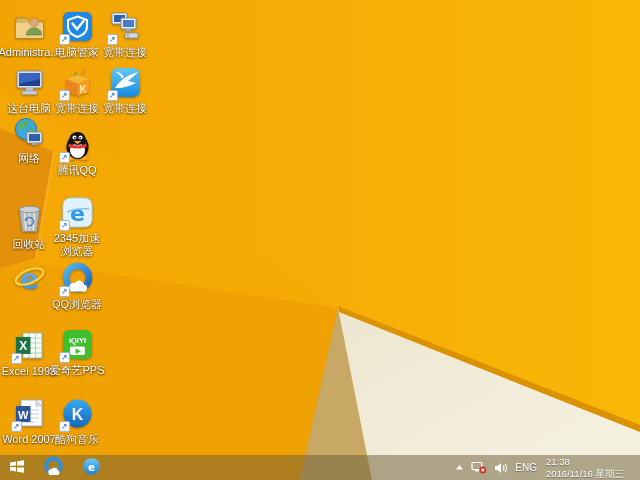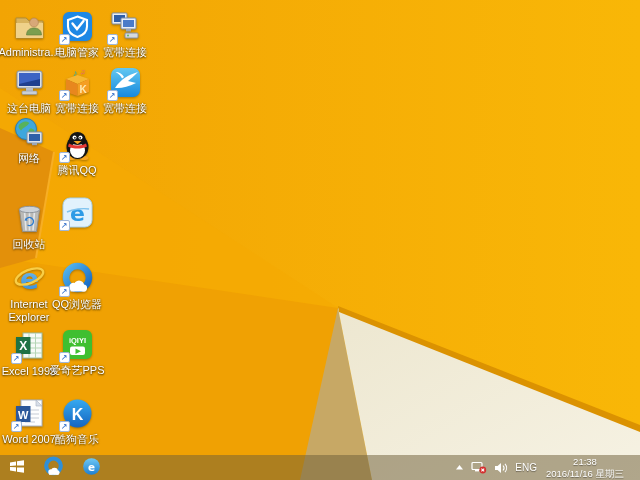--- a/index.html
+++ b/index.html
@@ -18,21 +18,21 @@
   .nowrap{white-space:nowrap;overflow:hidden;max-width:62px;}
   
   .taskbar{position:absolute;left:0;right:0;bottom:0;height:25px;
            background:rgba(112,96,58,.52);display:flex;align-items:center;z-index:5;}
   .tbtn{width:38px;height:25px;display:flex;align-items:center;justify-content:center;
         background:transparent;border:none;padding:0;cursor:pointer;}
   .tbtn.start{width:34px;}
   .tray{margin-left:auto;display:flex;align-items:center;gap:7px;padding-right:16px;color:#fff;}
   .tray-ico{display:flex;align-items:center;justify-content:center;}
   .tray-text{font-size:10px;color:#fff;text-shadow:0 1px 1px rgba(0,0,0,.4);}
-  .clock{display:flex;flex-direction:column;align-items:center;line-height:11.5px;font-size:9.5px;
+  .clock{display:flex;flex-direction:column;align-items:flex-start;line-height:11.5px;font-size:9.5px;
          color:#fff;text-shadow:0 1px 1px rgba(0,0,0,.4);padding-left:2px;}
 </style>
 </head>
 <body>
 
 <svg class="wall" viewBox="0 0 640 480" preserveAspectRatio="none">
   <defs>
     <linearGradient id="bg" x1="0" y1="0" x2="1" y2="0">
       <stop offset="0" stop-color="#F2A404"></stop>
         <stop offset="1" stop-color="#F9B707"></stop>
@@ -187,36 +187,36 @@
 
 <div class="dicon" style="left:49px;top:196px">
   <div class="ic">
     <svg viewBox="0 0 33 33">
       <rect x="2" y="2" width="29" height="29" rx="7" fill="#E2F2FC" stroke="#A8D4F0"></rect>
       <text x="16.5" y="24.5" text-anchor="middle" font-size="22" font-weight="bold" fill="#2E9BE6" font-family="DejaVu Sans, sans-serif">e</text>
       <path d="M6 16 C12 13 22 12 28 13" stroke="#7FC3EE" stroke-width="1.4" fill="none"></path>
     </svg>
     <span class="sc">↗</span>
   </div>
+  <div class="lbl">2345加速浏览器</div>
 </div>
 
 <div class="dicon" style="left:1px;top:262px">
   <div class="ic">
     <svg viewBox="0 0 33 33">
       <defs>
           <linearGradient id="ieg" x1="0" y1="0" x2="0" y2="1">
         <stop offset="0" stop-color="#7CC4EF"></stop>
             <stop offset="1" stop-color="#2E86D5"></stop>
           </linearGradient>
         </defs>
       <text x="16.5" y="27" text-anchor="middle" font-size="28" font-weight="bold" fill="url(#ieg)" font-family="DejaVu Sans, sans-serif">e</text>
       <ellipse cx="16.5" cy="14.5" rx="14.5" ry="6.5" fill="none" stroke="#F8CE46" stroke-width="2.4" transform="rotate(-22 16.5 14.5)"></ellipse>
     </svg>
   </div>
-  <div class="lbl">Internet Explorer</div>
 </div>
 
 <div class="dicon" style="left:49px;top:262px">
   <div class="ic">
     <svg viewBox="0 0 33 33">
       <defs>
           <linearGradient id="qbg" x1="0" y1="0" x2="1" y2="1">
         <stop offset="0" stop-color="#54B7F0"></stop>
             <stop offset="1" stop-color="#1565C0"></stop>
           </linearGradient>

